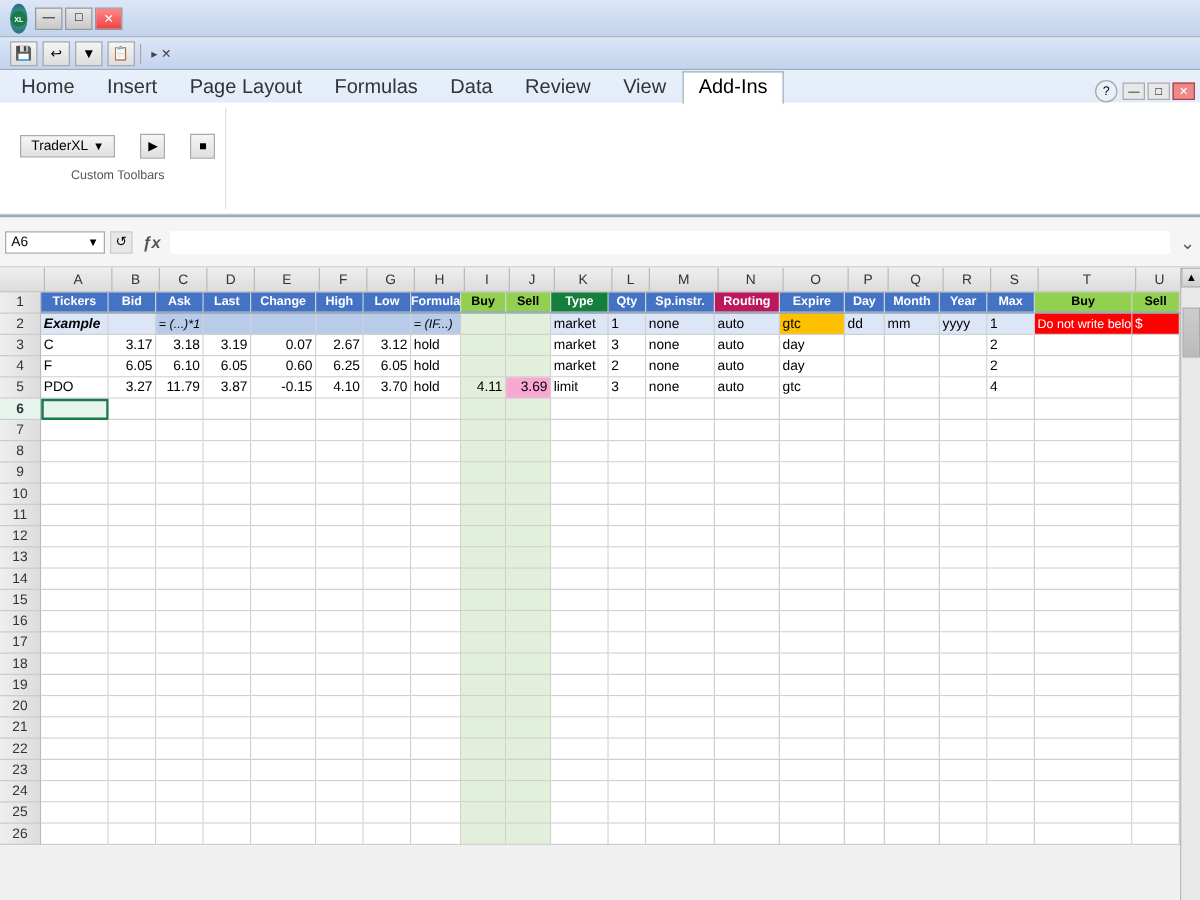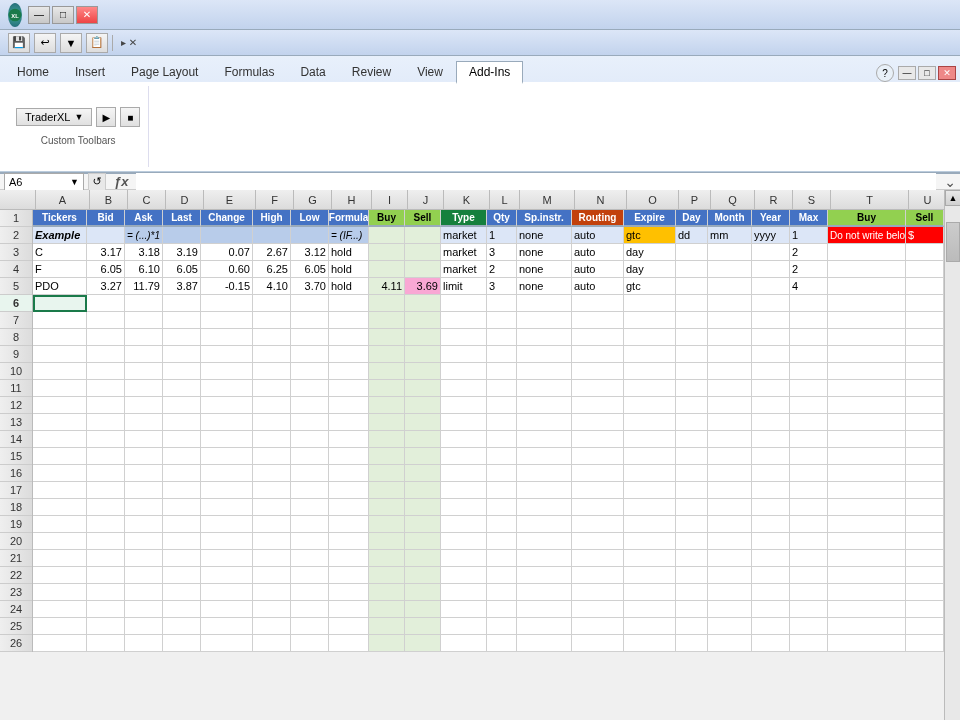--- a/index.html
+++ b/index.html
@@ -38,21 +38,21 @@
       border-bottom: 2px solid #9ab;
     }
     .ribbon-tabs {
       display: flex;
       align-items: flex-end;
       height: 26px;
       padding: 0 4px;
     }
     .ribbon-tab {
       padding: 3px 12px;
-      font-size: 12px;
+      font-size: 16px;
       cursor: pointer;
       border: 1px solid transparent;
       border-bottom: none;
       color: #333;
       background: transparent;
     }
     .ribbon-tab.active {
       background: white;
       border-color: #9ab;
       border-bottom: 2px solid white;
@@ -108,21 +108,21 @@
     }
     .ribbon-close-addon {
       display: flex;
       gap: 2px;
       align-items: center;
     }
 
     
     .formula-bar {
       background: #f5f5f5;
-      height: 16px;
+      height: 40px;
       display: flex;
       align-items: center;
       border-bottom: 1px solid #ccc;
       padding: 0 4px;
       gap: 4px;
     }
     .name-box {
       width: 80px;
       height: 18px;
       border: 1px solid #aaa;
@@ -350,21 +350,21 @@
       <div style="width:18px;height:18px;border:1px solid #aaa;border-radius:9px;background:#e8f0f8;display:flex;align-items:center;justify-content:center;font-size:10px;cursor:pointer;">?</div>
       <div class="ribbon-close-addon">
         <div style="width:18px;height:14px;background:#e8e8e8;border:1px solid #aaa;display:flex;align-items:center;justify-content:center;font-size:9px;cursor:pointer;">—</div>
         <div style="width:18px;height:14px;background:#e8e8e8;border:1px solid #aaa;display:flex;align-items:center;justify-content:center;font-size:9px;cursor:pointer;">□</div>
         <div style="width:18px;height:14px;background:#e88;border:1px solid #a44;display:flex;align-items:center;justify-content:center;font-size:9px;cursor:pointer;color:white;">✕</div>
       </div>
     </div>
   </div>
   <div class="ribbon-content">
     <div class="ribbon-group">
-      <div style="display:flex;align-items:center;gap:4px;margin-bottom:4px;">
+      <div style="display:flex;align-items:center;gap:20px;margin-bottom:4px;">
         <div class="traderxl-btn">
           <span>TraderXL</span>
           <span style="font-size:9px;">▼</span>
         </div>
         <div class="ribbon-small-btn">▶</div>
         <div class="ribbon-small-btn">■</div>
       </div>
       <div class="custom-toolbars-label">Custom Toolbars</div>
     </div>
   </div>
@@ -455,21 +455,21 @@
             <div class="cell w-col-d header-row bold" style="background:#4472c4;color:white;justify-content:center;">Last</div>
             <div class="cell w-col-e header-row bold" style="background:#4472c4;color:white;justify-content:center;">Change</div>
             <div class="cell w-col-f header-row bold" style="background:#4472c4;color:white;justify-content:center;">High</div>
             <div class="cell w-col-g header-row bold" style="background:#4472c4;color:white;justify-content:center;">Low</div>
             <div class="cell w-col-h header-row bold" style="background:#4472c4;color:white;justify-content:center;">Formula</div>
             <div class="cell w-col-i header-row bold" style="background:#92d050;color:#000;justify-content:center;">Buy</div>
             <div class="cell w-col-j header-row bold" style="background:#92d050;color:#000;justify-content:center;">Sell</div>
             <div class="cell w-col-k header-row bold" style="background:#15803d;color:white;justify-content:center;">Type</div>
             <div class="cell w-col-l header-row bold" style="background:#4472c4;color:white;justify-content:center;">Qty</div>
             <div class="cell w-col-m header-row bold" style="background:#4472c4;color:white;justify-content:center;">Sp.instr.</div>
-            <div class="cell w-col-n header-row bold" style="background:#c2410c;color:white;justify-content:center;">Routing</div>
+            <div class="cell w-col-n header-row bold" style="background:#be185d;color:white;justify-content:center;">Routing</div>
             <div class="cell w-col-o header-row bold" style="background:#4472c4;color:white;justify-content:center;">Expire</div>
             <div class="cell w-col-p header-row bold" style="background:#4472c4;color:white;justify-content:center;">Day</div>
             <div class="cell w-col-q header-row bold" style="background:#4472c4;color:white;justify-content:center;">Month</div>
             <div class="cell w-col-r header-row bold" style="background:#4472c4;color:white;justify-content:center;">Year</div>
             <div class="cell w-col-s header-row bold" style="background:#4472c4;color:white;justify-content:center;">Max</div>
             <div class="cell w-col-t header-row bold" style="background:#92d050;color:#000;justify-content:center;">Buy</div>
             <div class="cell w-col-u header-row bold" style="background:#92d050;color:#000;justify-content:center;">Sell</div>
             <div class="cell w-col-extra header-row" style="background:#ff0000;"></div>
           </div>
 

